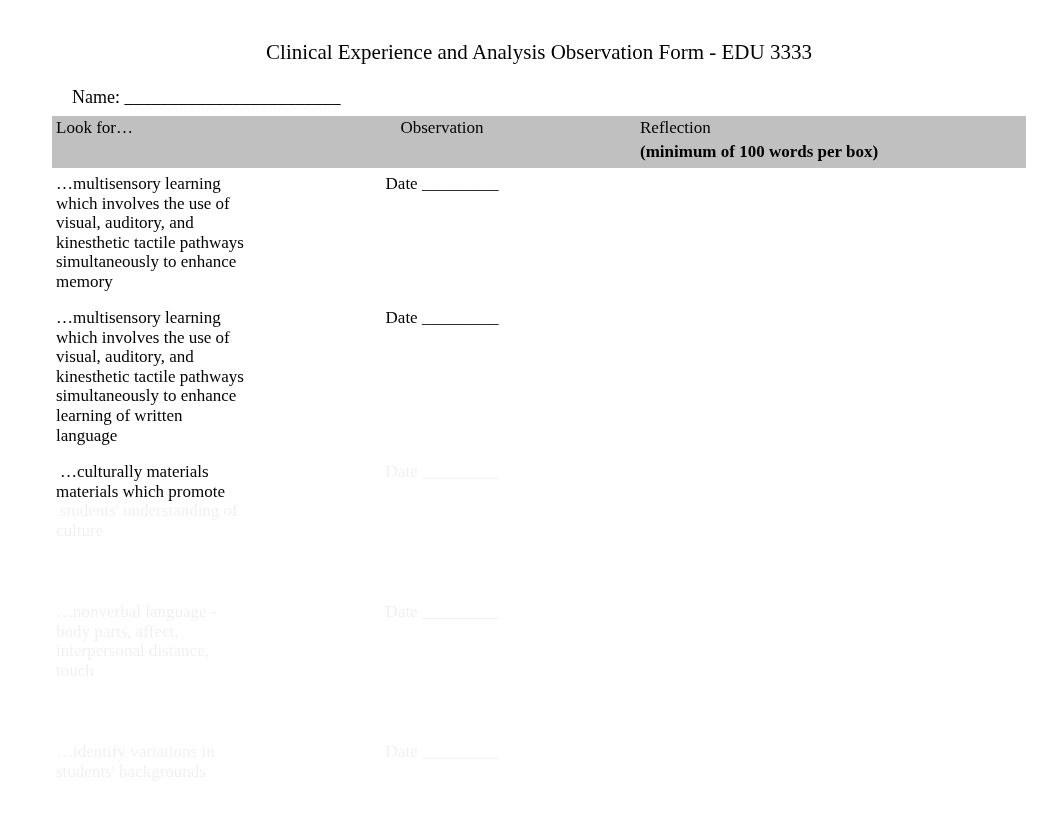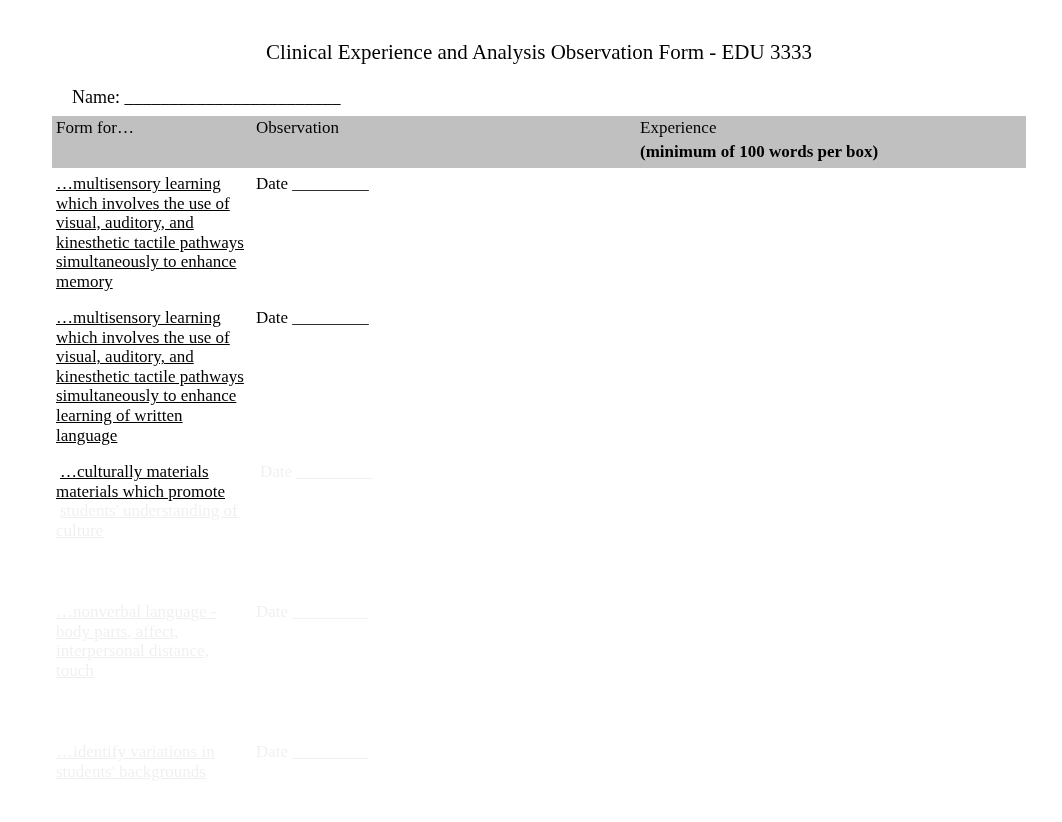--- a/index.html
+++ b/index.html
@@ -35,33 +35,33 @@
       background: #c0c0c0;
       font-size: 17px;
       vertical-align: top;
       padding: 2px 4px;
     }
     .col1 {
       width: 200px;
     }
     .col2 {
       width: 380px;
+      text-align: center;
     }
     .col3 {
       width: auto;
     }
     .body-row td {
       font-size: 17px;
       vertical-align: top;
       padding: 6px 4px 10px 4px;
       border-bottom: 1px solid transparent;
     }
     .lookfor-cell {
       line-height: 1.15;
-      text-decoration: underline;
     }
     .reflection-sub {
       display: block;
       font-weight: bold;
     }
     .faded {
       opacity: 0.06;
       filter: blur(0.3px);
     }
     .tall-row td {
@@ -77,24 +77,24 @@
 </head>
 <body>
 
 <div class="title">Clinical Experience and Analysis Observation Form - EDU 3333</div>
 
 <div class="name-line">Name: ________________________</div>
 
 <table class="table">
   <tbody>
       <tr class="header-row">
-    <td class="col1">Form for…</td>
+    <td class="col1">Look for…</td>
     <td class="col2">Observation</td>
     <td class="col3">
-      <span>Experience</span>
+      <span>Reflection</span>
       <span class="reflection-sub">(minimum of 100 words per box)</span>
     </td>
   </tr>
 
   <tr class="body-row med-row">
     <td class="col1 lookfor-cell">…multisensory learning which
 involves the use of visual, auditory, and kinesthetic tactile pathways simultaneously to enhance memory</td>
     <td class="col2">Date _________</td>
     <td class="col3"></td>
   </tr>

